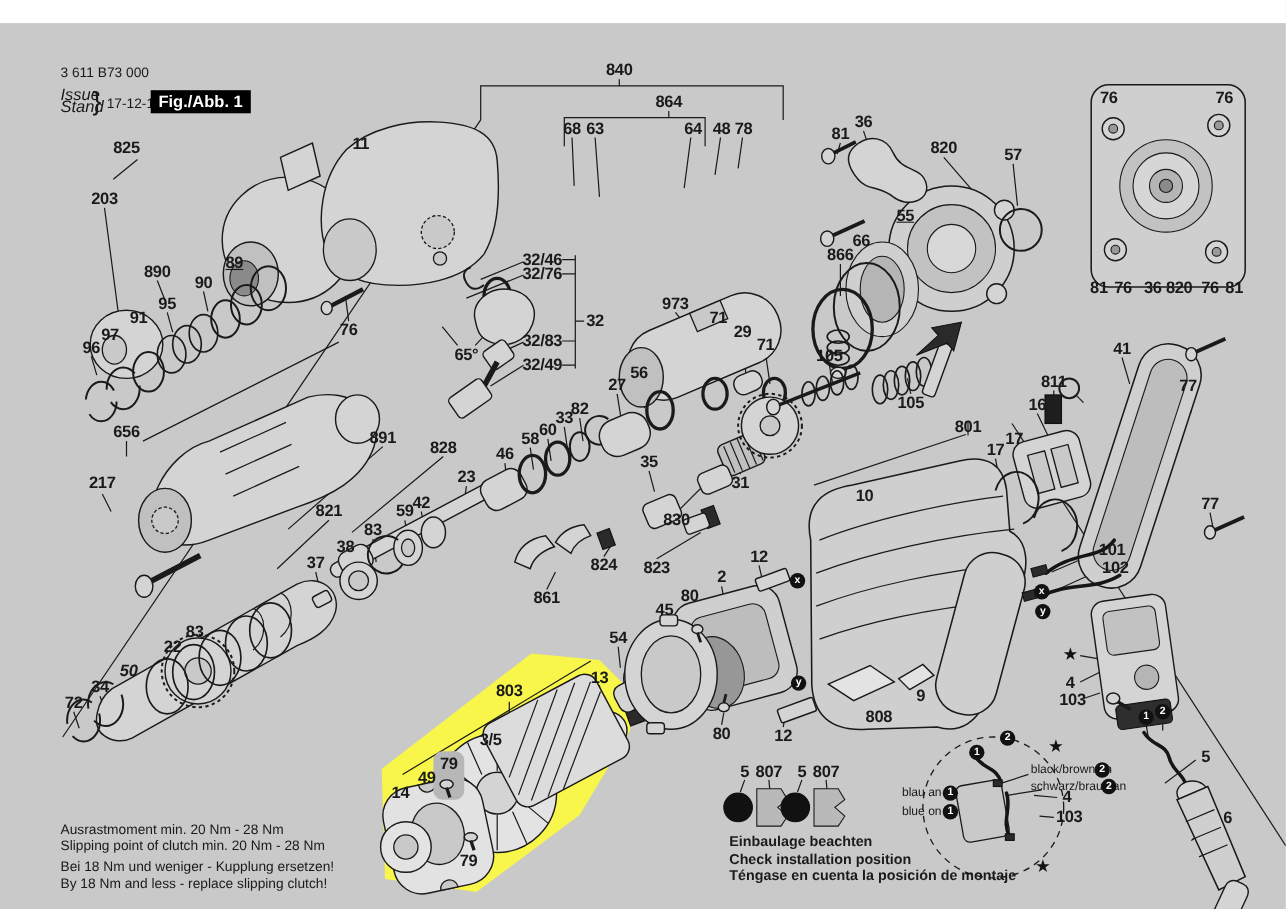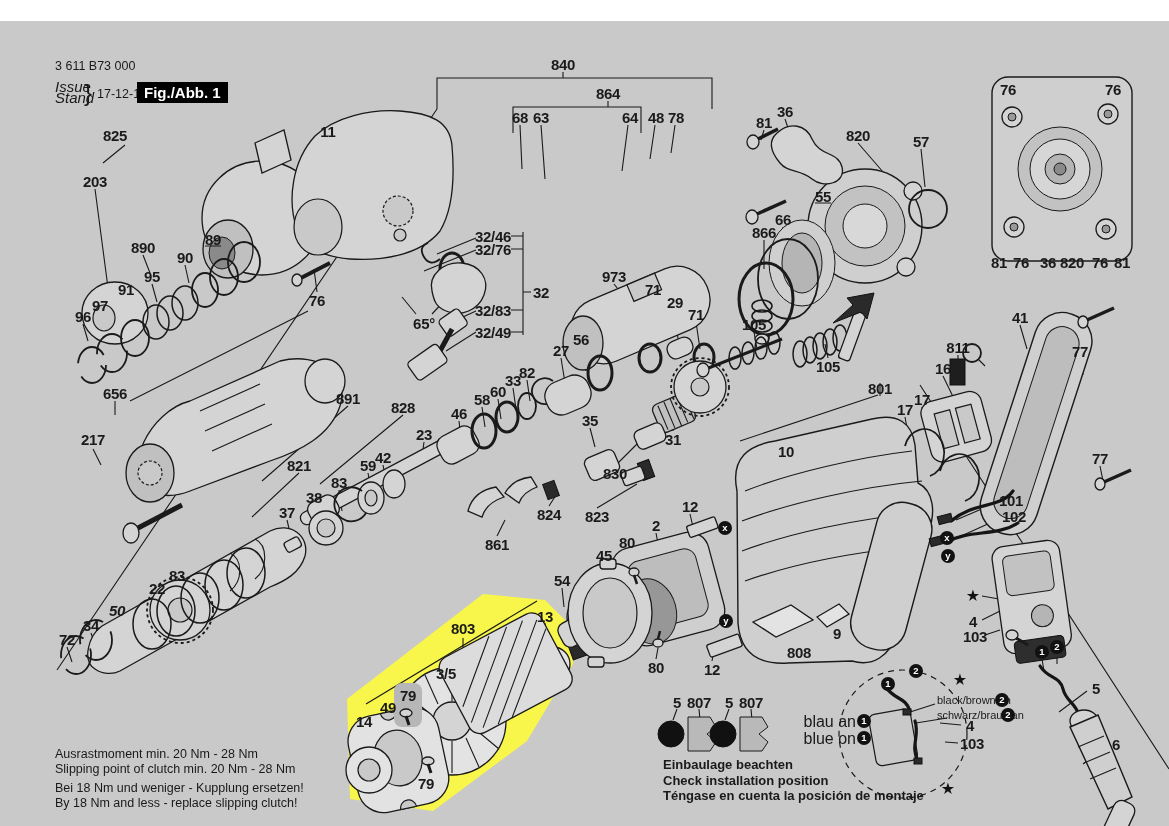--- a/index.html
+++ b/index.html
@@ -27,21 +27,21 @@
   .hdr-issue{position:absolute;left:55px;top:60px;font-size:15px;line-height:11px;font-style:italic;}
   .hdr-brace{position:absolute;left:84px;top:58px;font-size:24px;font-weight:normal;}
   .hdr-date{position:absolute;left:97px;top:66px;font-size:12.5px;}
   .fig-badge{position:absolute;left:137px;top:61px;background:#000;color:#fff;
       font-weight:bold;font-size:15px;padding:2px 7px;}
   .note-clutch{position:absolute;left:55px;top:726px;font-size:12.5px;line-height:15px;}
   .note-clutch .gap{height:4px;}
   .note-install{position:absolute;left:663px;top:736px;font-size:13px;font-weight:bold;line-height:15.5px;}
   .note-loctite{position:absolute;left:958px;top:760px;font-size:12.5px;line-height:17px;}
   .wire-blue{position:absolute;left:780px;top:692px;width:76px;text-align:right;
-      font-size:16px;line-height:17px;}
+      font-size:11px;line-height:17px;}
   .wire-black{position:absolute;left:937px;top:672px;font-size:11px;line-height:15px;}
 </style>
 </head>
 <body>
 
 <div id="stage" style="background: rgb(201, 201, 201);">
 
 <svg width="1169" height="826" viewBox="0 0 1169 826">
 
   <polygon class="hl" points="483,573 545,579 573,607 573,643 527,720 433,790 350,778 347,678" fill="#f8f64a"></polygon>

